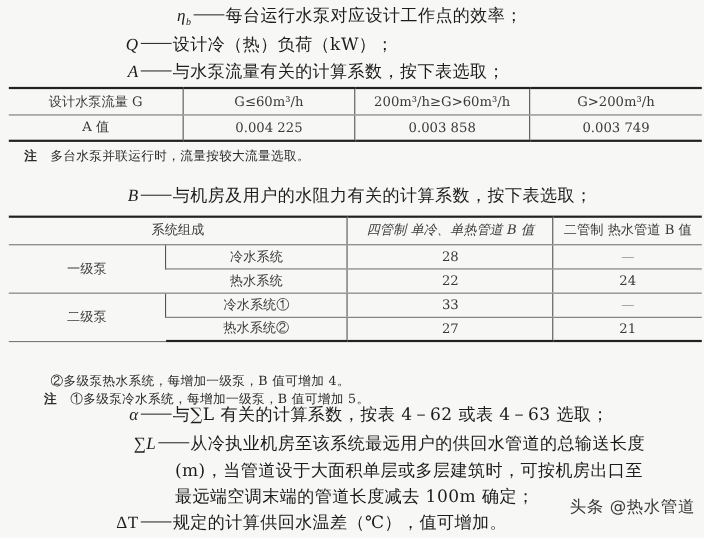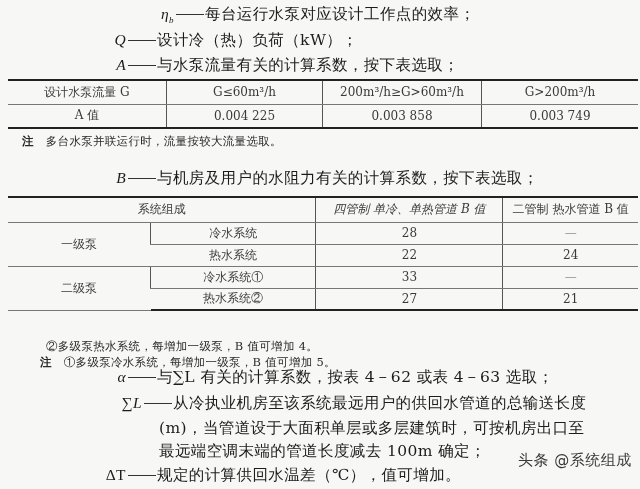--- a/index.html
+++ b/index.html
@@ -117,13 +117,13 @@
 <div class="abs def-line" style="left:159px; top:418px;">
   <span>(m)，当管道设于大面积单层或多层建筑时，可按机房出口至</span>
 </div>
 <div class="abs def-line" style="left:159px; top:441px;">
   <span>最远端空调末端的管道长度减去 100m 确定；</span>
 </div>
 <div class="abs def-line" style="left:100px; top:465px;">
   <span class="sym up" style="width:26px;">ΔT</span><span class="dash"></span><span>规定的计算供回水温差（℃），值可增加。</span>
 </div>
 
-<div class="watermark">头条 @系统组成</div>
+<div class="watermark">头条 @热水管道</div>
 
 </body></html>

